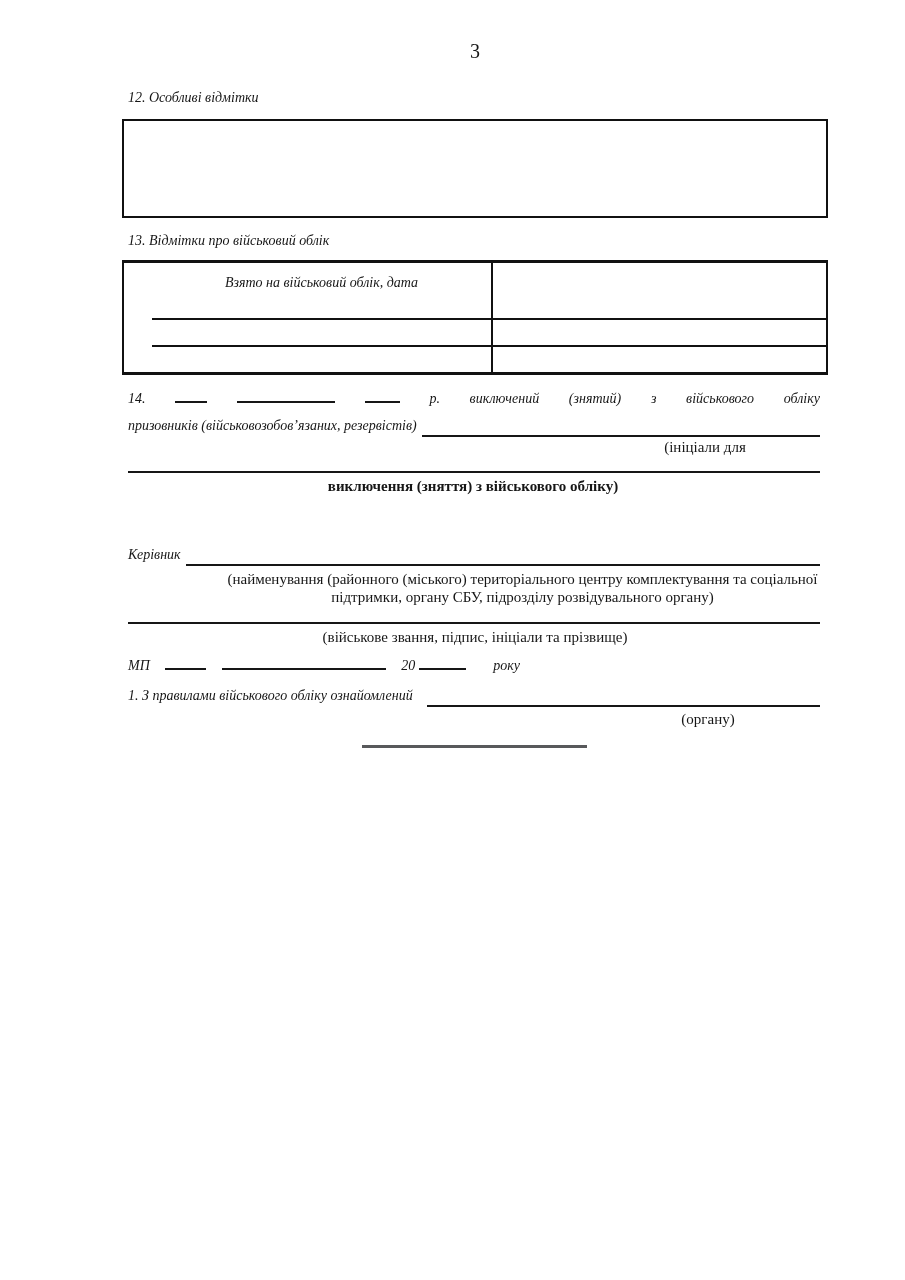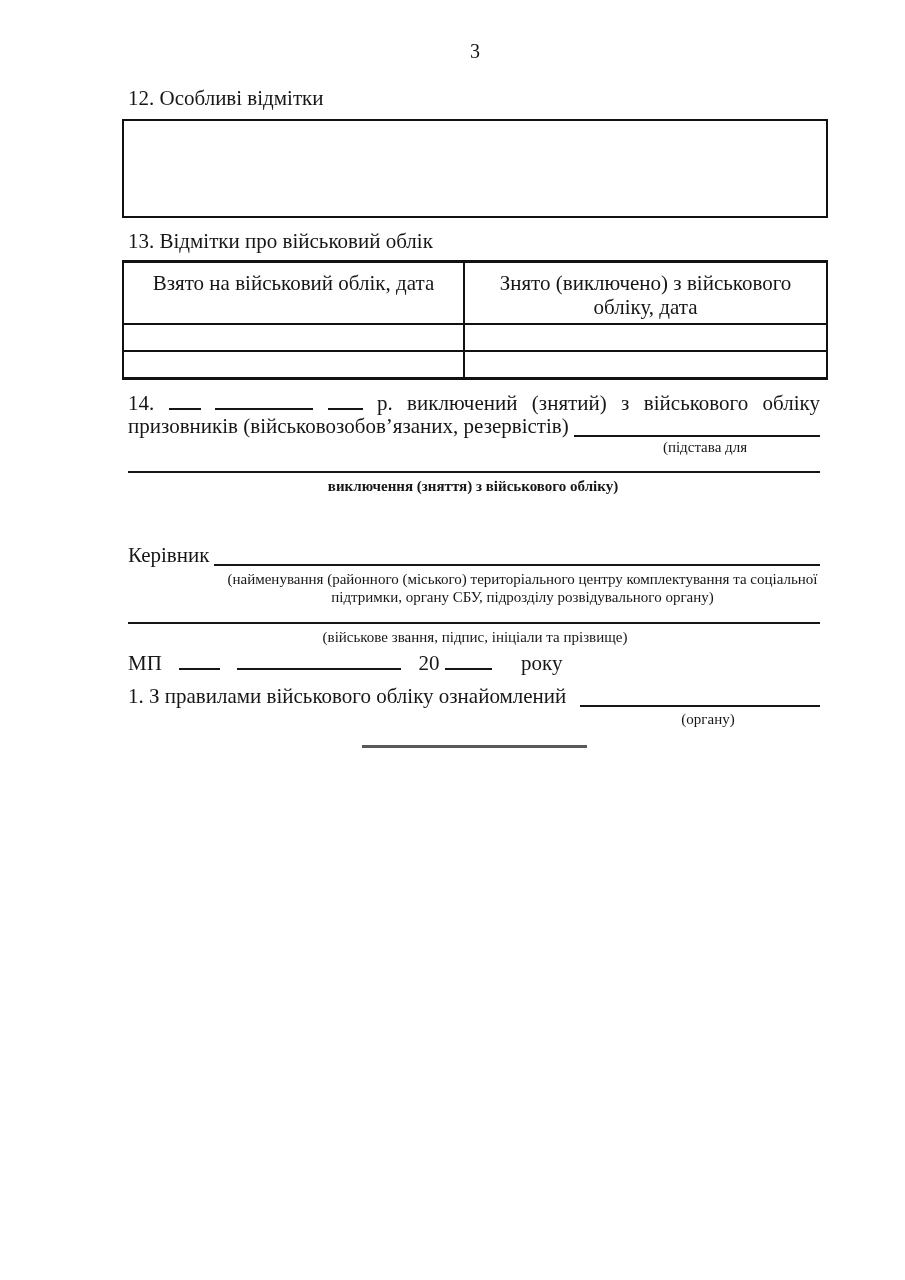--- a/index.html
+++ b/index.html
@@ -6,21 +6,21 @@
   #page {
     position:relative;
     width:905px; height:1280px;
     margin:0 auto;
     background:#ffffff;
     font-family:"Liberation Serif","DejaVu Serif",serif;
     color:#161616;
     overflow:hidden;
   }
   .abs { position:absolute; }
-  .t-main { font-size:21px; line-height:24px; }
+  .t-main { font-size:14px; line-height:24px;font-style:italic; }
   .t-cap  { font-size:15px; line-height:18px; }
   .center { text-align:center; }
 
   
   .pnum { top:40px; left:122px; width:706px; text-align:center; font-size:20px; }
 
   
   .h12 { top:86px;  left:128px; }
   .h13 { top:229px; left:128px; }
 
@@ -28,20 +28,21 @@
   .box12 {
     top:119px; left:122px; width:706px; height:99px;
     border:2px solid #111; box-sizing:border-box;
   }
 
   
   .tbl {
     top:260px; left:122px; width:706px;
     border:2px solid #111; border-top-width:3px; border-bottom-width:3px;
     box-sizing:border-box;
+    padding-left:28px;
   }
   .trow { display:flex; }
   .tcell { box-sizing:border-box; }
   .tc1 { width:341px; border-right:2px solid #111; }
   .tc2 { flex:1; }
   .thead-row .tcell { min-height:55px; padding:8px 26px 4px; text-align:center; }
   .tdata-row { border-top:2px solid #111; }
   .tdata-row .tcell { height:25px; }
 
   
@@ -87,21 +88,20 @@
 
   <div class="abs h12 t-main">12. Особливі відмітки</div>
 
   <div class="abs box12"></div>
 
   <div class="abs h13 t-main">13. Відмітки про військовий облік</div>
 
   <div class="abs tbl t-main">
     <div class="trow thead-row">
       <div class="tcell tc1">Взято на військовий облік, дата</div>
-      <div class="tcell tc2">Знято (виключено) з військового обліку, дата</div>
     </div>
     <div class="trow tdata-row">
       <div class="tcell tc1"></div>
       <div class="tcell tc2"></div>
     </div>
     <div class="trow tdata-row">
       <div class="tcell tc1"></div>
       <div class="tcell tc2"></div>
     </div>
   </div>
@@ -112,21 +112,21 @@
     <span class="blank" style="width:98px"></span>
     <span class="blank" style="width:35px"></span>
     <span>р. виключений (знятий) з військового обліку</span>
   </div>
 
   <div class="abs p14b t-main">
     <span>призовників (військовозобов’язаних, резервістів)</span>
     <span class="fill"></span>
   </div>
 
-  <div class="abs cap-pidstava t-cap center">(підстава для</div>
+  <div class="abs cap-pidstava t-cap center">(ініціали для</div>
 
   <div class="abs rule14"></div>
 
   <div class="abs cap14 t-cap center">виключення (зняття) з військового обліку)</div>
 
   <div class="abs cap-ker t-cap center">
     <div>(найменування (районного (міського) територіального центру комплектування та соціальної</div>
     <div>підтримки, органу СБУ, підрозділу розвідувального органу)</div>
   </div>
 

